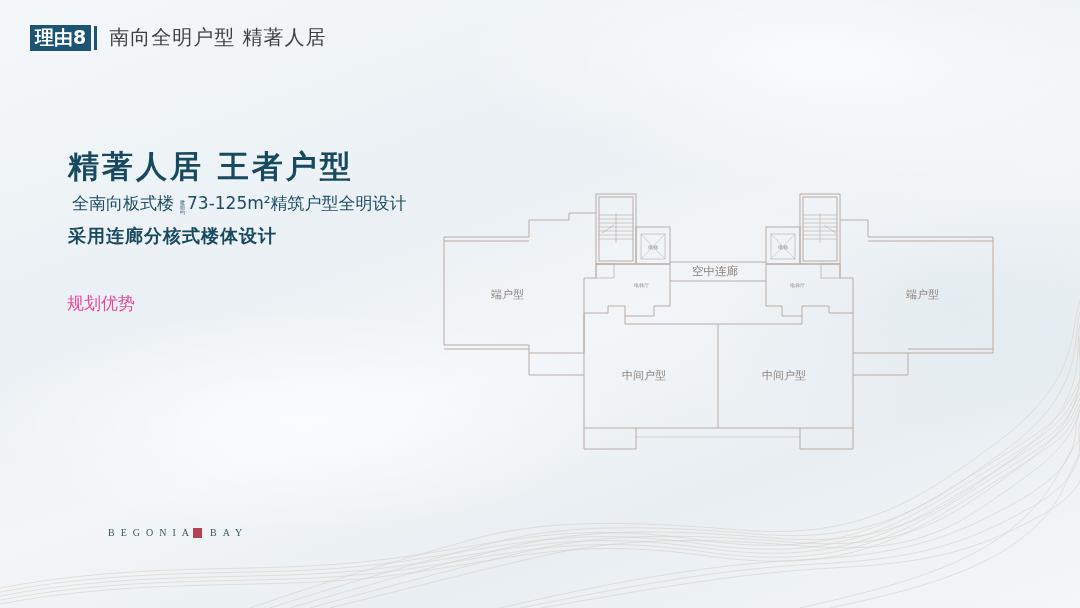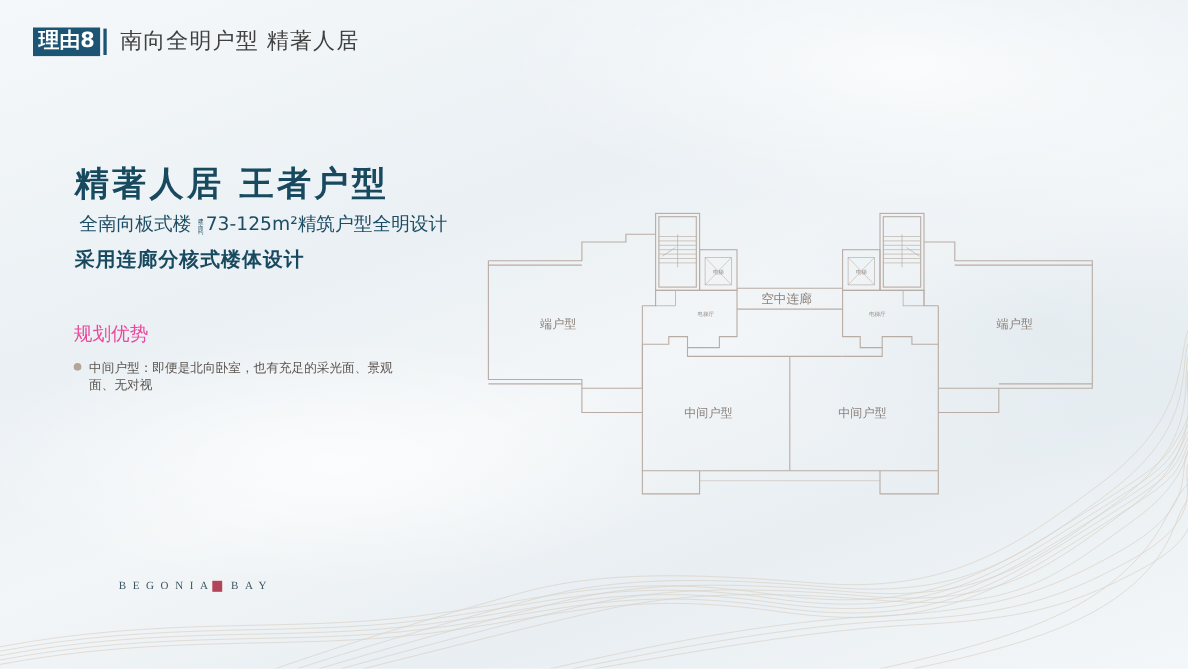--- a/index.html
+++ b/index.html
@@ -75,21 +75,20 @@
     <span>建</span>
     <span>面</span>
     <span>约</span>
   </span>
   <span>73-125m²精筑户型全明设计</span>
 </div>
 <div class="sub2">采用连廊分核式楼体设计</div>
 
 <div class="adv-title">规划优势</div>
 <ul class="bullets">
-  <li><span class="dot"></span><span>中间户型：即便是北向卧室，也有充足的采光面、景观面、无对视</span></li>
 </ul>
 
 <div class="brand">
   <span>BEGONIA</span>
   <span class="seal"></span>
   <span>BAY</span>
 </div>
 
 <svg class="plan" width="1080" height="608">
   <g fill="none" stroke="#b9aca4" stroke-width="1">

